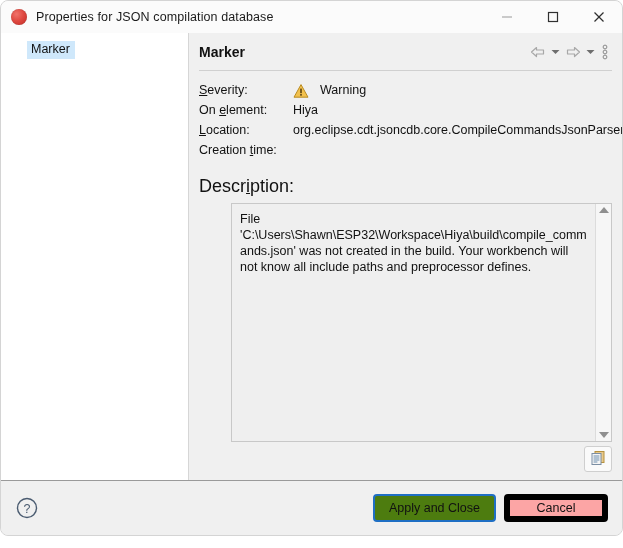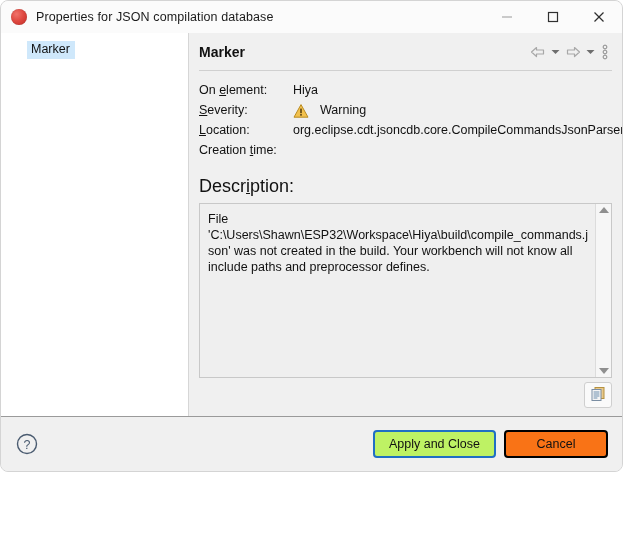--- a/index.html
+++ b/index.html
@@ -13,21 +13,21 @@
     font-family: "Liberation Sans", sans-serif;
     font-size: 12px;
     color: #1a1a1a;
     overflow: hidden;
   }
 
   
   .window {
     position: relative;
     width: 623px;
-    height: 472px;
+    height: 536px;
     box-sizing: border-box;
     border: 1px solid #d4d4d4;
     border-radius: 8px;
     background: #f0f0f0;
     overflow: hidden;
     display: flex;
     flex-direction: column;
   }
 
   
@@ -184,20 +184,21 @@
     flex: 0 0 auto;
   }
   .desc-wrap {
     margin-top: 6px;
     flex: 1 1 auto;
     display: flex;
     min-height: 0;
     border: 1px solid #c8c8c8;
     background: #efefef;
     box-sizing: border-box;
+    margin-left: 32px;
   }
   .desc-text {
     flex: 1 1 auto;
     padding: 7px 6px 6px 8px;
     font-size: 12.5px;
     line-height: 16px;
     color: #111;
     white-space: pre-wrap;
     overflow: hidden;
     word-break: break-word;
@@ -262,29 +263,29 @@
     flex: 0 0 24px;
   }
   .footer-spacer { flex: 1 1 auto; }
   .btn {
     height: 28px;
     min-width: 104px;
     padding: 0 14px;
     font-family: "Liberation Sans", sans-serif;
     font-size: 12.5px;
     color: #111;
-    background: #f97316;
-    border: 2px solid #000000;
+    background: #fca5a5;
+    border: 6px solid #000000;
     border-radius: 4px;
     margin-left: 8px;
     cursor: default;
   }
   .btn.default {
     border: 2px solid #1f6fc4;
-    background: #bef264;
+    background: #4d7c0f;
   }
 </style>
 </head>
 <body>
 
 <div class="window">
 
   <div class="titlebar">
     <div class="app-icon"></div>
     <div class="title-text">Properties for JSON compilation database</div>
@@ -346,38 +347,38 @@
               <circle cx="3" cy="3" r="1.9" fill="none" stroke="#8a8a8a" stroke-width="1"></circle>
               <circle cx="3" cy="8" r="1.9" fill="none" stroke="#8a8a8a" stroke-width="1"></circle>
               <circle cx="3" cy="13" r="1.9" fill="none" stroke="#8a8a8a" stroke-width="1"></circle>
             </svg>
           </div>
         </div>
       </div>
       <div class="panel-rule"></div>
 
       <div class="fields">
-
-        <div class="field-row">
-          <div class="field-label">On <span class="mn">e</span>lement:</div>
-          <div class="field-value">Hiya</div>
-        </div>
 
         <div class="field-row">
           <div class="field-label"><span class="mn">S</span>everity:</div>
           <div class="field-value">
             <span class="warn-icon">
               <svg width="16" height="16" viewBox="0 0 16 16">
                 <path d="M8 1.6 L15 14.2 L1 14.2 Z" fill="#f2c14e" stroke="#b98b22" stroke-width="1"></path>
                 <rect x="7.2" y="5.6" width="1.6" height="4.6" fill="#5a4312"></rect>
                 <rect x="7.2" y="11" width="1.6" height="1.7" fill="#5a4312"></rect>
               </svg>
             </span>
             <span>Warning</span>
           </div>
+        </div>
+
+        <div class="field-row">
+          <div class="field-label">On <span class="mn">e</span>lement:</div>
+          <div class="field-value">Hiya</div>
         </div>
 
         <div class="field-row">
           <div class="field-label"><span class="mn">L</span>ocation:</div>
           <div class="field-value">org.eclipse.cdt.jsoncdb.core.CompileCommandsJsonParser</div>
         </div>
 
         <div class="field-row">
           <div class="field-label">Creation <span class="mn">t</span>ime:</div>
         </div>

